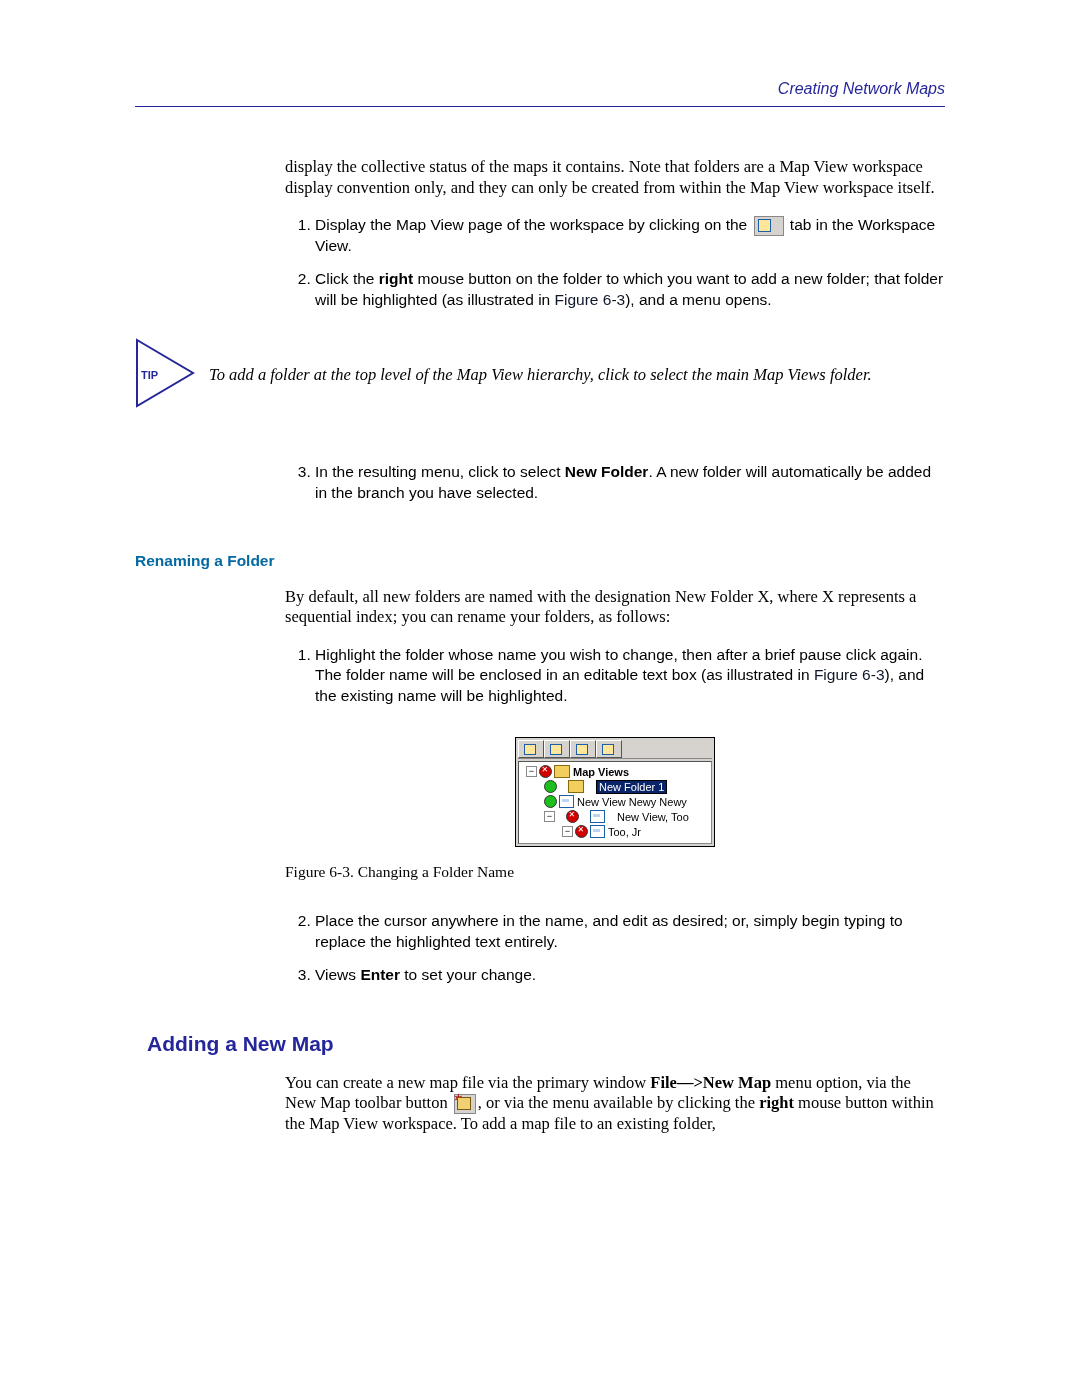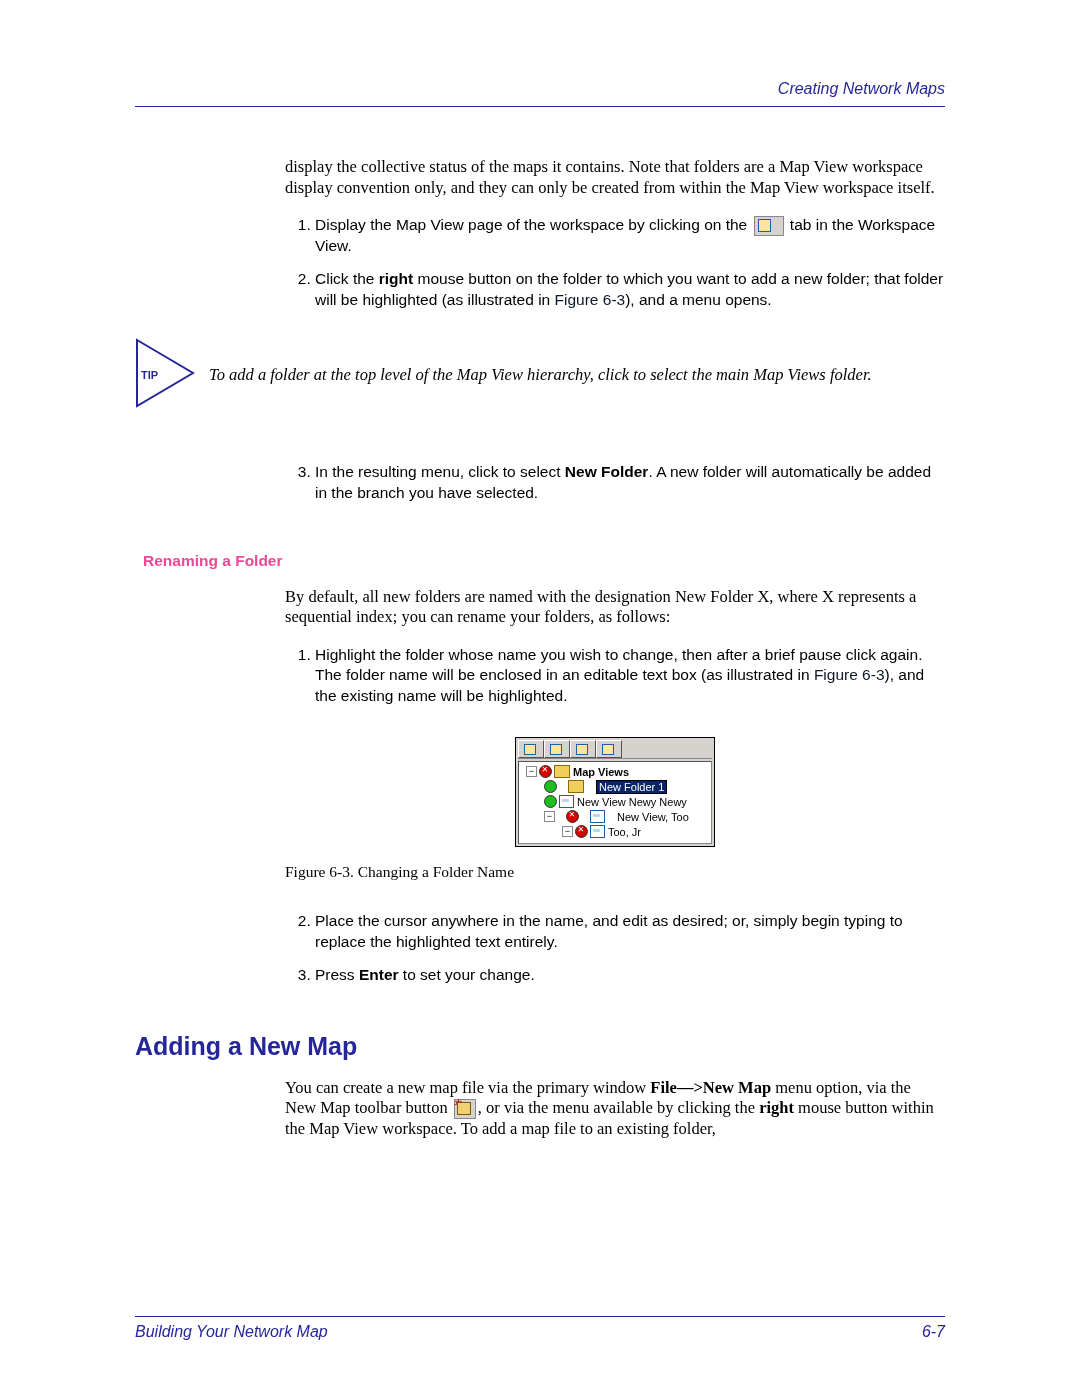--- a/index.html
+++ b/index.html
@@ -100,32 +100,32 @@
     margin-right: 12px;
     position: relative;
   }
   .tip-text {
     font-style: italic;
     font-family: "Times New Roman", Times, serif;
     font-size: 16.5px;
     line-height: 1.25;
   }
   .subheading {
-    color: #ec4899;
+    color: #0369a1;
     font-family: Arial, Helvetica, sans-serif;
     font-weight: bold;
     font-size: 15.5px;
-    margin: 48px 0 16px 8px;
+    margin: 48px 0 16px 0;
   }
   .section-heading {
     color: #26269b;
     font-family: Arial, Helvetica, sans-serif;
     font-weight: bold;
-    font-size: 25px;
-    margin: 46px 0 14px 0;
+    font-size: 21px;
+    margin: 46px 0 14px 12px;
   }
   .figure-wrap {
     text-align: center;
     margin: 30px 0 6px 0;
   }
   .figure {
     display: inline-block;
     width: 200px;
     background: #d6d3ce;
     border: 1px solid #000;
@@ -362,34 +362,27 @@
             <span class="tree-label">Too, Jr</span>
           </div>
         </div>
       </div>
     </div>
     <div class="figure-caption">Figure 6-3.  Changing a Folder Name</div>
 
     <ol class="steps sans" start="2">
       <li>Place the cursor anywhere in the name, and edit as desired; or, simply begin typing to replace the highlighted text entirely.</li>
       <li>
-        <span>Press </span><b>Enter</b><span> to set your change.</span>
+        <span>Views </span><b>Enter</b><span> to set your change.</span>
       </li>
     </ol>
   </div>
 
   <div class="section-heading">Adding a New Map</div>
 
   <div class="content-block">
     <p class="serif">
       <span>You can create a new map file via the primary window </span><b>File—&gt;New Map</b><span> menu option, via the New Map toolbar button </span><span class="inline-icon small"><span class="plus">✶</span><span class="inner"></span></span><span>, or via the menu available by clicking the </span><b>right</b><span> mouse button within the Map View workspace. To add a map file to an existing folder,</span>
     </p>
   </div>
 
-  <div class="footer">
-    <hr class="footer-hr">
-    <div class="footer-row">
-      <span>Building Your Network Map</span>
-      <span>6-7</span>
-    </div>
-  </div>
 
 </div>
 
 </body></html>

